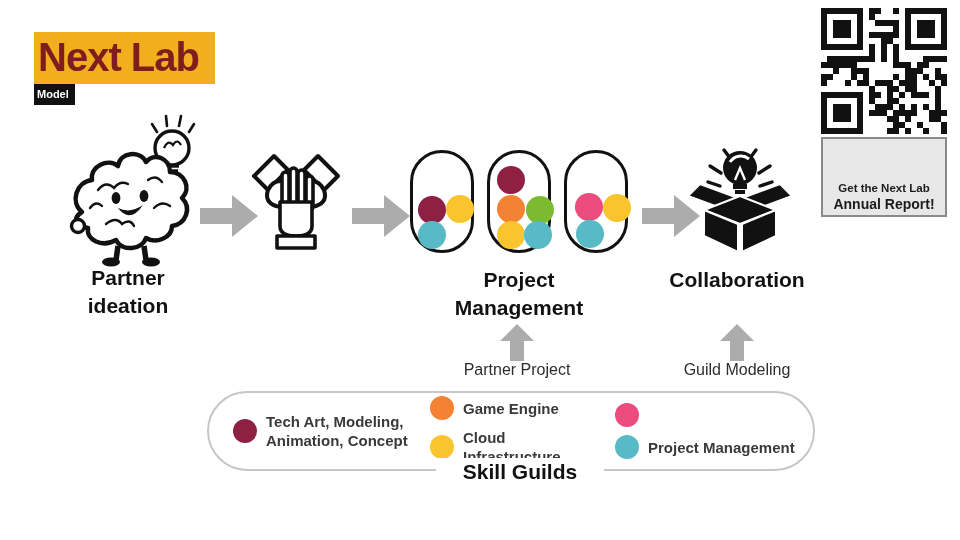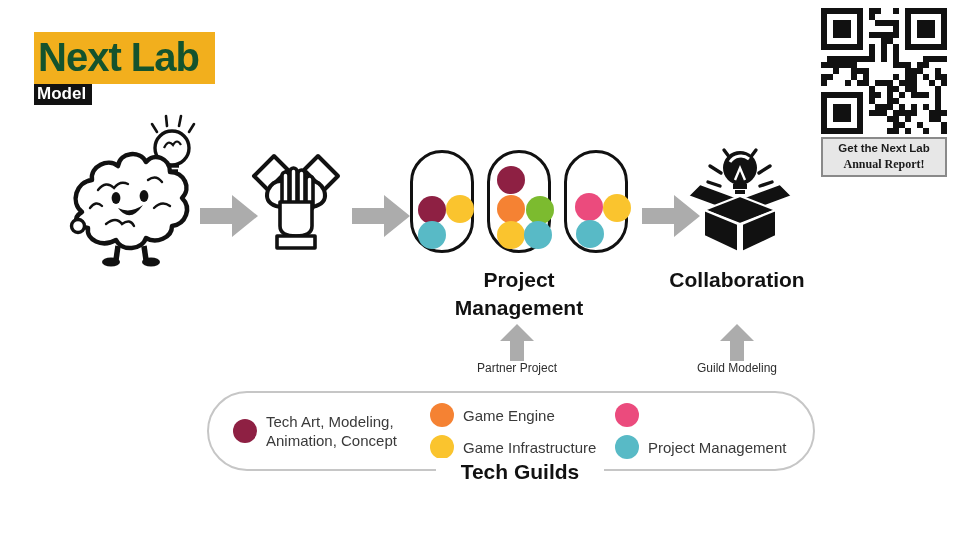--- a/index.html
+++ b/index.html
@@ -1,46 +1,46 @@
 <!DOCTYPE html>
 <html><head>
 <meta charset="utf-8">
 <style>
   html,body{margin:0;padding:0;background:#fff;}
   #canvas{
     position:relative;width:960px;height:540px;background:#ffffff;overflow:hidden;
     font-family:"Liberation Sans",sans-serif;color:#1b1b1b;
   }
   
-  .title-banner{position:absolute;left:34px;top:32px;background:#F2AF1D;color:#14532d;
+  .title-banner{position:absolute;left:34px;top:32px;background:#F2AF1D;color:#7f1d1d;
     font-size:40px;font-weight:bold;line-height:50px;padding:0 16px 2px 4px;letter-spacing:-1px;}
   .subtitle-banner{position:absolute;left:34px;top:84px;background:#111;color:#fff;
-    font-size:17px;font-weight:bold;line-height:20px;padding:0 6px 1px 3px;}
+    font-size:11px;font-weight:bold;line-height:20px;padding:0 6px 1px 3px;}
   
   #qr{position:absolute;left:821px;top:8px;width:126px;height:126px;}
   .qr-caption{position:absolute;left:821px;top:137px;width:126px;background:#E7E7E7;
     border:2px solid #8a8a8a;text-align:center;padding:2px 0 3px 0;box-sizing:border-box;}
-  .qr-caption .l1{font-size:11.5px;font-weight:bold;line-height:15px;}
-  .qr-caption .l2{font-size:12px;font-weight:bold;line-height:16px;font-family:Liberation Serif, serif;}
+  .qr-caption .l1{font-size:11.5px;font-weight:bold;line-height:15px;margin-top:40px;}
+  .qr-caption .l2{font-size:14px;font-weight:bold;line-height:16px;}
   
   .stage-icon{position:absolute;}
   .flow-arrow{position:absolute;}
   
   .pill{position:absolute;width:64px;height:103px;border:3.5px solid #111;border-radius:34px;
     box-sizing:border-box;background:#fff;}
   .dot{position:absolute;width:28px;height:28px;border-radius:50%;}
   
   .stage-label{position:absolute;font-size:21px;font-weight:bold;line-height:28px;
     text-align:center;color:#111;}
   
-  .up-label{position:absolute;font-size:12px;color:#2e2e2e;text-align:center;}
+  .up-label{position:absolute;font-size:16px;color:#2e2e2e;text-align:center;}
   
   .legend{position:absolute;left:207px;top:391px;width:608px;height:80px;
     border:2px solid #C6C6C6;border-radius:40px;box-sizing:border-box;
-    display:flex;align-items:center;padding:0 18px 0 24px;gap:14px;}
+    display:flex;align-items:center;padding:0 18px 0 24px;gap:14px;font-weight:bold;}
   .legend-item{display:flex;align-items:center;gap:9px;}
   .legend-dot{width:24px;height:24px;border-radius:50%;flex:0 0 auto;}
   .legend-label{font-size:15px;color:#3a3a3a;line-height:19px;}
   .legend-col{display:flex;flex-direction:column;gap:8px;}
   .legend-title{position:absolute;left:436px;top:458px;width:168px;text-align:center;
     background:#fff;font-size:21px;font-weight:bold;color:#111;padding:2px 0;}
 </style>
 </head>
 <body>
 
@@ -309,20 +309,21 @@
 
     <polygon points="58,58 20,44 8,56 46,70" fill="#111" stroke="#fff" stroke-width="2" stroke-linejoin="round"></polygon>
     <polygon points="62,58 100,44 112,56 74,70" fill="#111" stroke="#fff" stroke-width="2" stroke-linejoin="round"></polygon>
 
     <polygon points="60,56 24,70 60,84 96,70" fill="#111" stroke="#fff" stroke-width="2" stroke-linejoin="round"></polygon>
 
     <polygon points="24,70 24,96 58,112 58,84" fill="#111" stroke="#fff" stroke-width="2" stroke-linejoin="round"></polygon>
     <polygon points="96,70 96,96 62,112 62,84" fill="#111" stroke="#fff" stroke-width="2" stroke-linejoin="round"></polygon>
   </svg>
 
+  <div class="stage-label" style="left:78px;top:264px;width:100px">Partner ideation</div>
   <div class="stage-label" style="left:444px;top:266px;width:150px">Project Management</div>
   <div class="stage-label" style="left:652px;top:266px;width:170px">Collaboration</div>
 
   <svg class="flow-arrow" style="left:500px;top:324px" width="34" height="37" viewBox="0 0 34 37">
     <polygon points="17,0 34,17 24,17 24,37 10,37 10,17 0,17" fill="#ACACAC"></polygon>
   </svg>
   <div class="up-label" style="left:447px;top:361px;width:140px">Partner Project</div>
 
   <svg class="flow-arrow" style="left:720px;top:324px" width="34" height="37" viewBox="0 0 34 37">
     <polygon points="17,0 34,17 24,17 24,37 10,37 10,17 0,17" fill="#ACACAC"></polygon>
@@ -334,28 +335,28 @@
       <span class="legend-dot" style="background: rgb(142, 32, 67);"></span>
       <span class="legend-label" style="width:150px">Tech Art, Modeling, Animation, Concept</span>
     </div>
     <div class="legend-col">
       <div class="legend-item">
         <span class="legend-dot" style="background: rgb(245, 130, 51);"></span>
         <span class="legend-label" style="width:138px">Game Engine</span>
       </div>
       <div class="legend-item">
         <span class="legend-dot" style="background: rgb(250, 196, 46);"></span>
-        <span class="legend-label" style="width:138px">Game Infrastructure</span>
+        <span class="legend-label" style="width:138px">Cloud Infrastructure</span>
       </div>
     </div>
     <div class="legend-col">
       <div class="legend-item">
         <span class="legend-dot" style="background: rgb(235, 75, 125);"></span>
       </div>
       <div class="legend-item">
         <span class="legend-dot" style="background: rgb(88, 186, 198);"></span>
         <span class="legend-label" style="width:155px">Project Management</span>
       </div>
     </div>
   </div>
-  <div class="legend-title">Tech Guilds</div>
+  <div class="legend-title">Skill Guilds</div>
 
 </div>
 
 </body></html>

